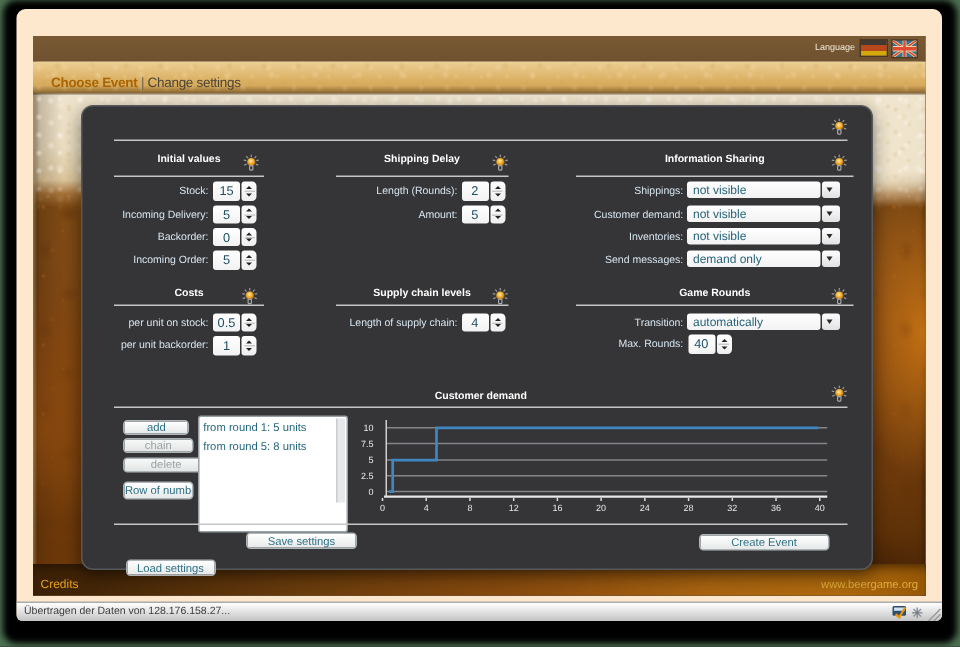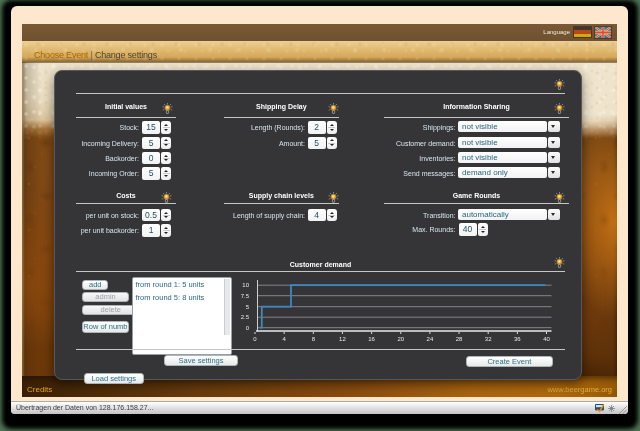--- a/index.html
+++ b/index.html
@@ -45,21 +45,21 @@
 .gold{position:absolute;left:0;top:17px;width:595px;height:21.5px;background:
  radial-gradient(circle 3px at 4px 4px, rgba(248,228,175,.35), rgba(248,228,175,0) 85%),
  radial-gradient(circle 2.5px at 10px 10px, rgba(244,218,158,.3), rgba(244,218,158,0) 85%),
  radial-gradient(circle 3.2px at 16px 3px, rgba(198,150,78,.28), rgba(198,150,78,0) 85%),
  radial-gradient(circle 2.2px at 7px 14px, rgba(202,156,84,.24), rgba(202,156,84,0) 85%),
  radial-gradient(circle 3.5px at 14px 9px, rgba(250,232,185,.3), rgba(250,232,185,0) 85%),
  linear-gradient(#ecd096,#dcb266 55%,#cfa050)}
 .gold{background-size:17px 14px,17px 14px,23px 18px,23px 18px,29px 24px,100% 100%}
 .gold:after{content:"";position:absolute;left:0;bottom:-1px;width:100%;height:6px;background:linear-gradient(rgba(70,45,15,0),rgba(58,36,12,.55))}
 .nav{position:absolute;left:12px;top:26.5px;font-size:9px;letter-spacing:-.2px;color:#4c4434}
-.nav b{color:#a96403;font-weight:normal}
+.nav b{color:#a96403;font-weight:bold}
 .nav i{font-style:normal;color:#6e6450}
 .cbar{position:absolute;left:0;bottom:0;width:595px;height:21px;box-shadow:inset 0 7px 7px -5px rgba(25,12,2,.65);background:linear-gradient(to right,#3a2006,#6a3c0c 30%,#8a4c0e 55%,#a96410 76%,#b06a0e 90%,#965806);}
 .cred{position:absolute;left:5px;bottom:3.5px;font-size:8px;color:#e8a312}
 .borg{position:absolute;right:5px;bottom:3px;font-size:7.5px;color:#e2ae3c}
 .panel{position:absolute;left:32px;top:46.8px;width:528px;height:309.5px;background:#353537;border:1px solid #56595c;border-radius:8px;box-shadow:0 4px 12px rgba(0,0,0,.5)}
 .pt{position:absolute;left:21px;top:4.5px;font-size:13px;color:#ececec}
 .ln{position:absolute;height:1px;background:#c6c6c6}
 .hdr{position:absolute;font-size:7px;font-weight:bold;color:#fff;text-align:center}
 .lbl{position:absolute;font-size:7px;color:#d7e5f0;height:12.5px;line-height:13px;text-align:right}
 .num{position:absolute;width:18px;height:12.5px;background:linear-gradient(#fff,#f2f2f2);border-radius:2px;font-size:8.5px;line-height:12.5px;text-align:center;color:#1d4e63}
@@ -312,22 +312,22 @@
       <div class="da" style="top:95.75px">
         <span></span>
       </div>
       <div class="lbl" style="left:270.5px;width:130px;top:137.45px">Transition:</div>
       <div class="dd" style="top:137.45px">automatically</div>
       <div class="da" style="top:137.45px">
         <span></span>
       </div>
       <div class="hdr" style="left:21px;width:489px;top:189.5px">Customer demand</div>
       <div class="ln" style="left:21px;top:200px;width:489px"></div>
-      <div class="btn" style="left:27.3px;top:208.7px;width:26px;height:10.2px;line-height:8.2px;overflow:hidden;white-space:nowrap">add</div>
-      <div class="btn dis" style="left:27.3px;top:220.9px;width:46.5px;height:10.2px;line-height:8.2px;overflow:hidden;white-space:nowrap">admin</div>
+      <div class="btn" style="left:27.3px;top:208.7px;width:44px;height:10.2px;line-height:8.2px;overflow:hidden;white-space:nowrap">add</div>
+      <div class="btn dis" style="left:27.3px;top:220.9px;width:46.5px;height:10.2px;line-height:8.2px;overflow:hidden;white-space:nowrap">chain</div>
       <div class="btn dis" style="left:27.3px;top:233.6px;width:57px;height:10.2px;line-height:8.2px;overflow:hidden;white-space:nowrap">delete</div>
       <div class="btn" style="left:27.3px;top:250.2px;width:46.5px;height:11.3px;line-height:9.3px;overflow:hidden;white-space:nowrap">Row of numb‹</div>
       <div class="lbox">
         <div class="sb"></div>
         <div class="li" style="top:2.5px">from round 1: 5 units</div>
         <div class="li" style="top:15px">from round 5: 8 units</div>
       </div>
       <svg style="position:absolute;left:180px;top:205px" width="336" height="70">
         <line x1="22.5" y1="9.2" x2="316.5" y2="9.2" stroke="#85858a" stroke-width="1"></line>
         <line x1="22.5" y1="19.7" x2="316.5" y2="19.7" stroke="#85858a" stroke-width="1"></line>

